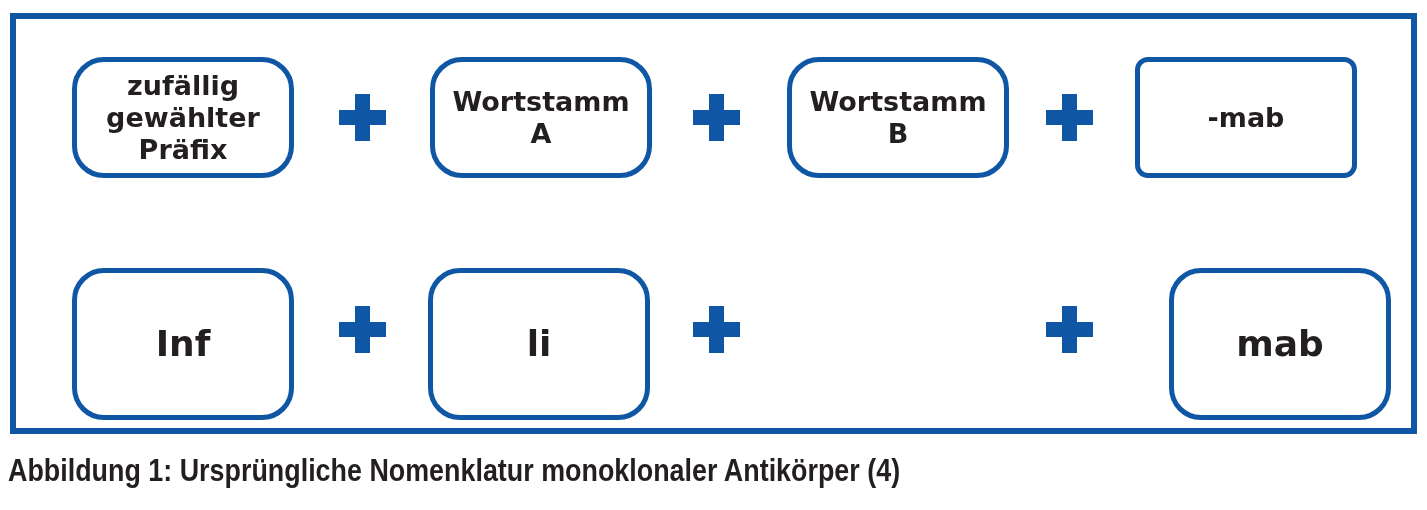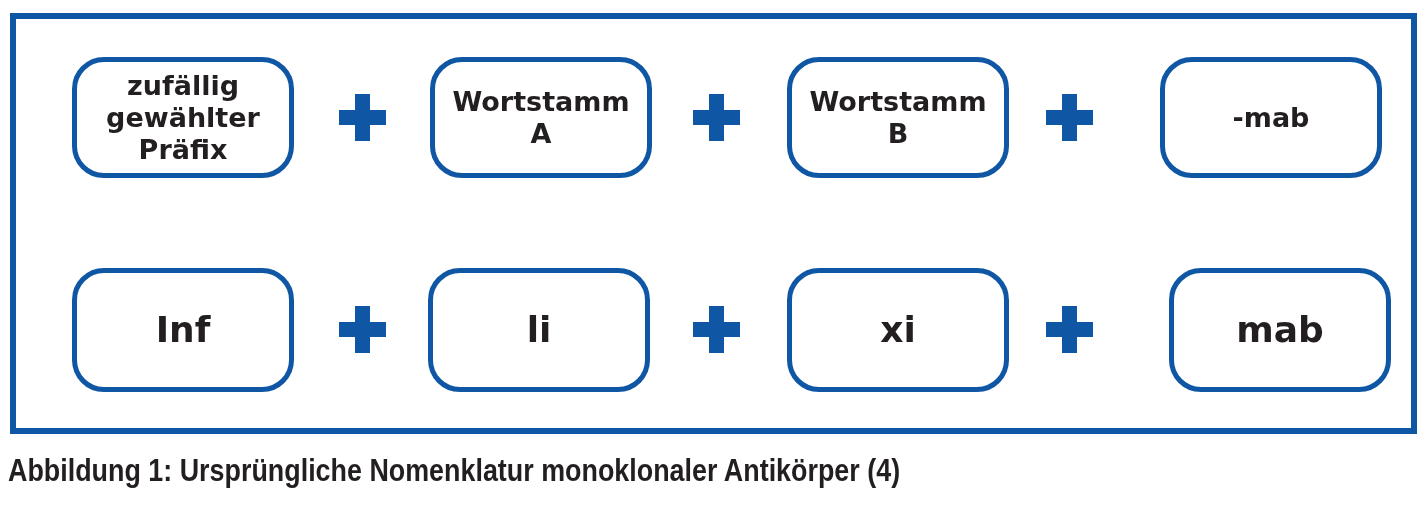--- a/index.html
+++ b/index.html
@@ -37,21 +37,21 @@
     color:var(--ink);
     font-weight:bold;
   }
   .node .node-label{
     white-space:pre-line;
     display:block;
   }
   .node.small{font-size:27px;line-height:32px;}
   .node.large{font-size:36px;line-height:40px;}
   .row1{top:57px;height:121px;}
-  .row2{top:268px;height:124px;}
+  .row2{top:268px;height:152px;}
   .plus{
     position:absolute;
     width:47px;height:47px;
   }
   .plus::before{
     content:"";
     position:absolute;
     left:0;top:16px;
     width:47px;height:15px;
     background:var(--blue);
@@ -92,35 +92,32 @@
   <div class="node small row1" style="left:430px;">
     <span class="node-label">Wortstamm
 A</span>
   </div>
   <div class="plus" style="left:693px;top:94px"></div>
   <div class="node small row1" style="left:787px;">
     <span class="node-label">Wortstamm
 B</span>
   </div>
   <div class="plus" style="left:1046px;top:94px"></div>
-  <div class="node small row1" style="left:1160px;">
+  <div class="node small row1" style="left:1135px;border-radius:13px;">
     <span class="node-label">-mab</span>
   </div>
 
   <div class="node large row2" style="left:72px;">
     <span class="node-label">Inf</span>
   </div>
   <div class="plus" style="left:339px;top:306px"></div>
   <div class="node large row2" style="left:428px;">
     <span class="node-label">li</span>
   </div>
   <div class="plus" style="left:693px;top:306px"></div>
-  <div class="node large row2" style="left:787px;">
-    <span class="node-label">xi</span>
-  </div>
   <div class="plus" style="left:1046px;top:306px"></div>
   <div class="node large row2" style="left:1169px;">
     <span class="node-label">mab</span>
   </div>
 
   <div class="caption">Abbildung 1: Ursprüngliche Nomenklatur monoklonaler Antikörper (4)</div>
 
 </div>
 
 </body></html>

